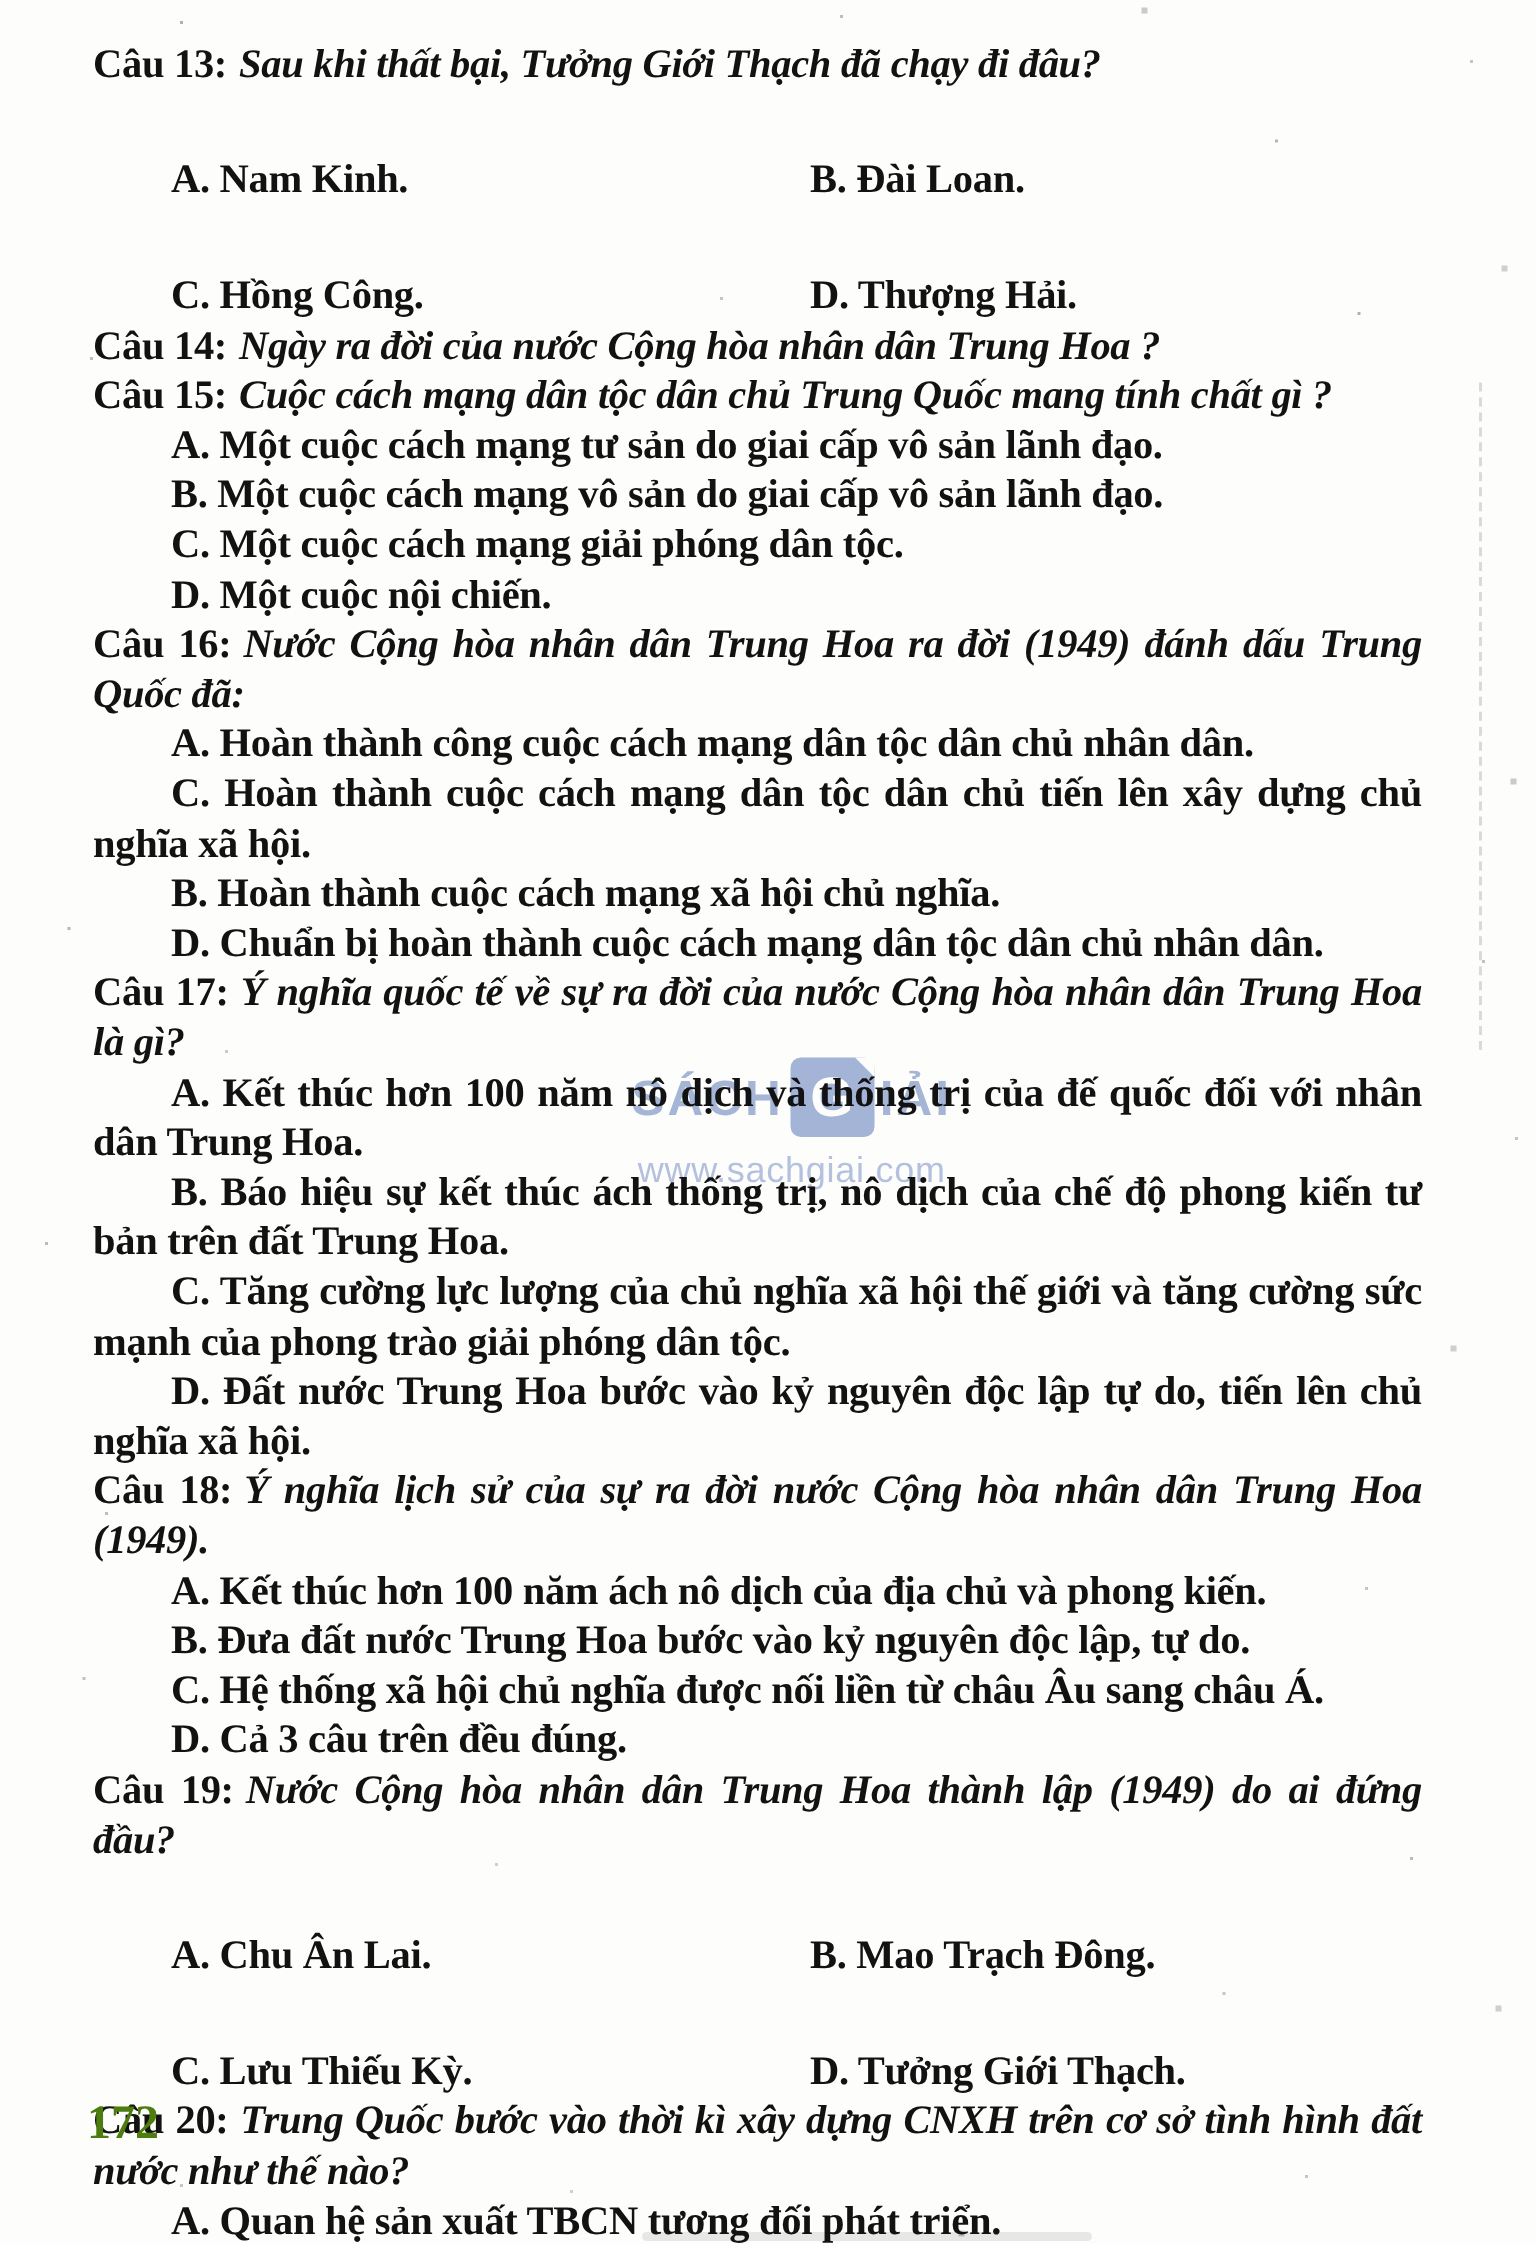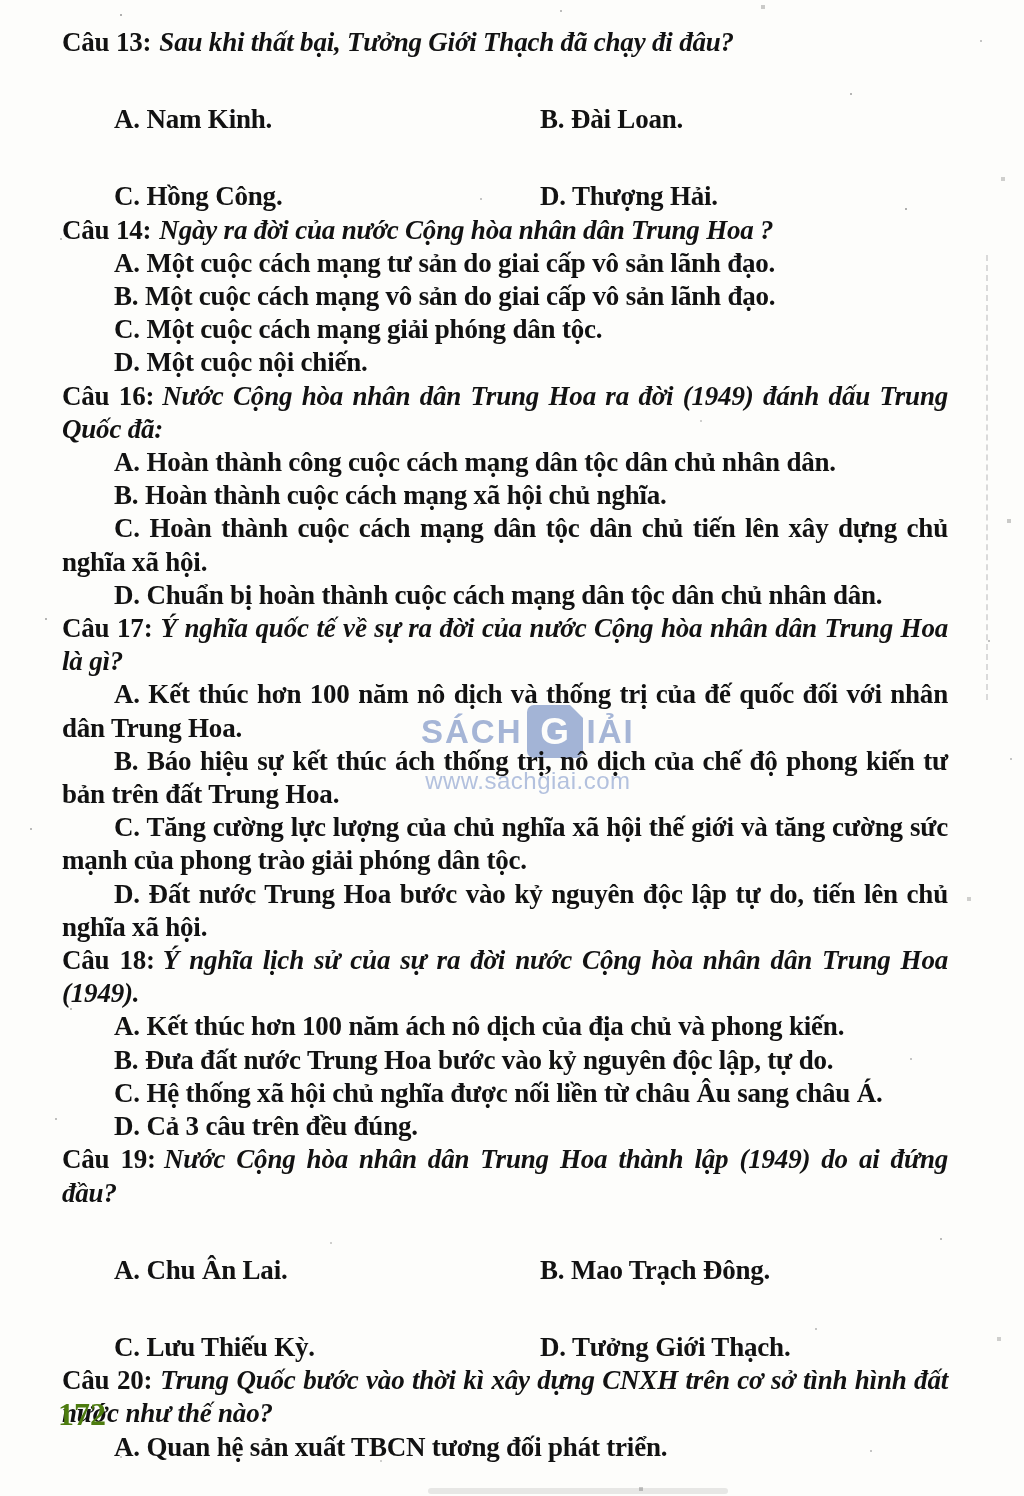--- a/index.html
+++ b/index.html
@@ -181,31 +181,32 @@
       <span>C. Hồng Công.</span>
       <span>D. Thượng Hải.</span>
     </div>
   </section>
 
   <section class="question">
     <p class="q-head"><span class="q-label">Câu 14:</span><span class="q-text">Ngày ra đời của nước Cộng hòa nhân dân Trung Hoa ?</span></p>
   </section>
 
   <section class="question">
+    <p class="q-head"><span class="q-label">Câu 15:</span><span class="q-text">Cuộc cách mạng dân tộc dân chủ Trung Quốc mang tính chất gì ?</span></p>
     <p class="opt">A. Một cuộc cách mạng tư sản do giai cấp vô sản lãnh đạo.</p>
     <p class="opt">B. Một cuộc cách mạng vô sản do giai cấp vô sản lãnh đạo.</p>
     <p class="opt">C. Một cuộc cách mạng giải phóng dân tộc.</p>
     <p class="opt">D. Một cuộc nội chiến.</p>
   </section>
 
   <section class="question">
     <p class="q-head"><span class="q-label">Câu 16:</span><span class="q-text">Nước Cộng hòa nhân dân Trung Hoa ra đời (1949) đánh dấu Trung Quốc đã:</span></p>
     <p class="opt">A. Hoàn thành công cuộc cách mạng dân tộc dân chủ nhân dân.</p>
+    <p class="opt">C. Hoàn thành cuộc cách mạng dân tộc dân chủ tiến lên xây dựng chủ nghĩa xã hội.</p>
     <p class="opt">B. Hoàn thành cuộc cách mạng xã hội chủ nghĩa.</p>
-    <p class="opt">C. Hoàn thành cuộc cách mạng dân tộc dân chủ tiến lên xây dựng chủ nghĩa xã hội.</p>
     <p class="opt">D. Chuẩn bị hoàn thành cuộc cách mạng dân tộc dân chủ nhân dân.</p>
   </section>
 
   <section class="question">
     <p class="q-head"><span class="q-label">Câu 17:</span><span class="q-text">Ý nghĩa quốc tế về sự ra đời của nước Cộng hòa nhân dân Trung Hoa là gì?</span></p>
     <p class="opt">A. Kết thúc hơn 100 năm nô dịch và thống trị của đế quốc đối với nhân dân Trung Hoa.</p>
     <p class="opt">B. Báo hiệu sự kết thúc ách thống trị, nô dịch của chế độ phong kiến tư bản trên đất Trung Hoa.</p>
     <p class="opt">C. Tăng cường lực lượng của chủ nghĩa xã hội thế giới và tăng cường sức mạnh của phong trào giải phóng dân tộc.</p>
     <p class="opt">D. Đất nước Trung Hoa bước vào kỷ nguyên độc lập tự do, tiến lên chủ nghĩa xã hội.</p>
   </section>

